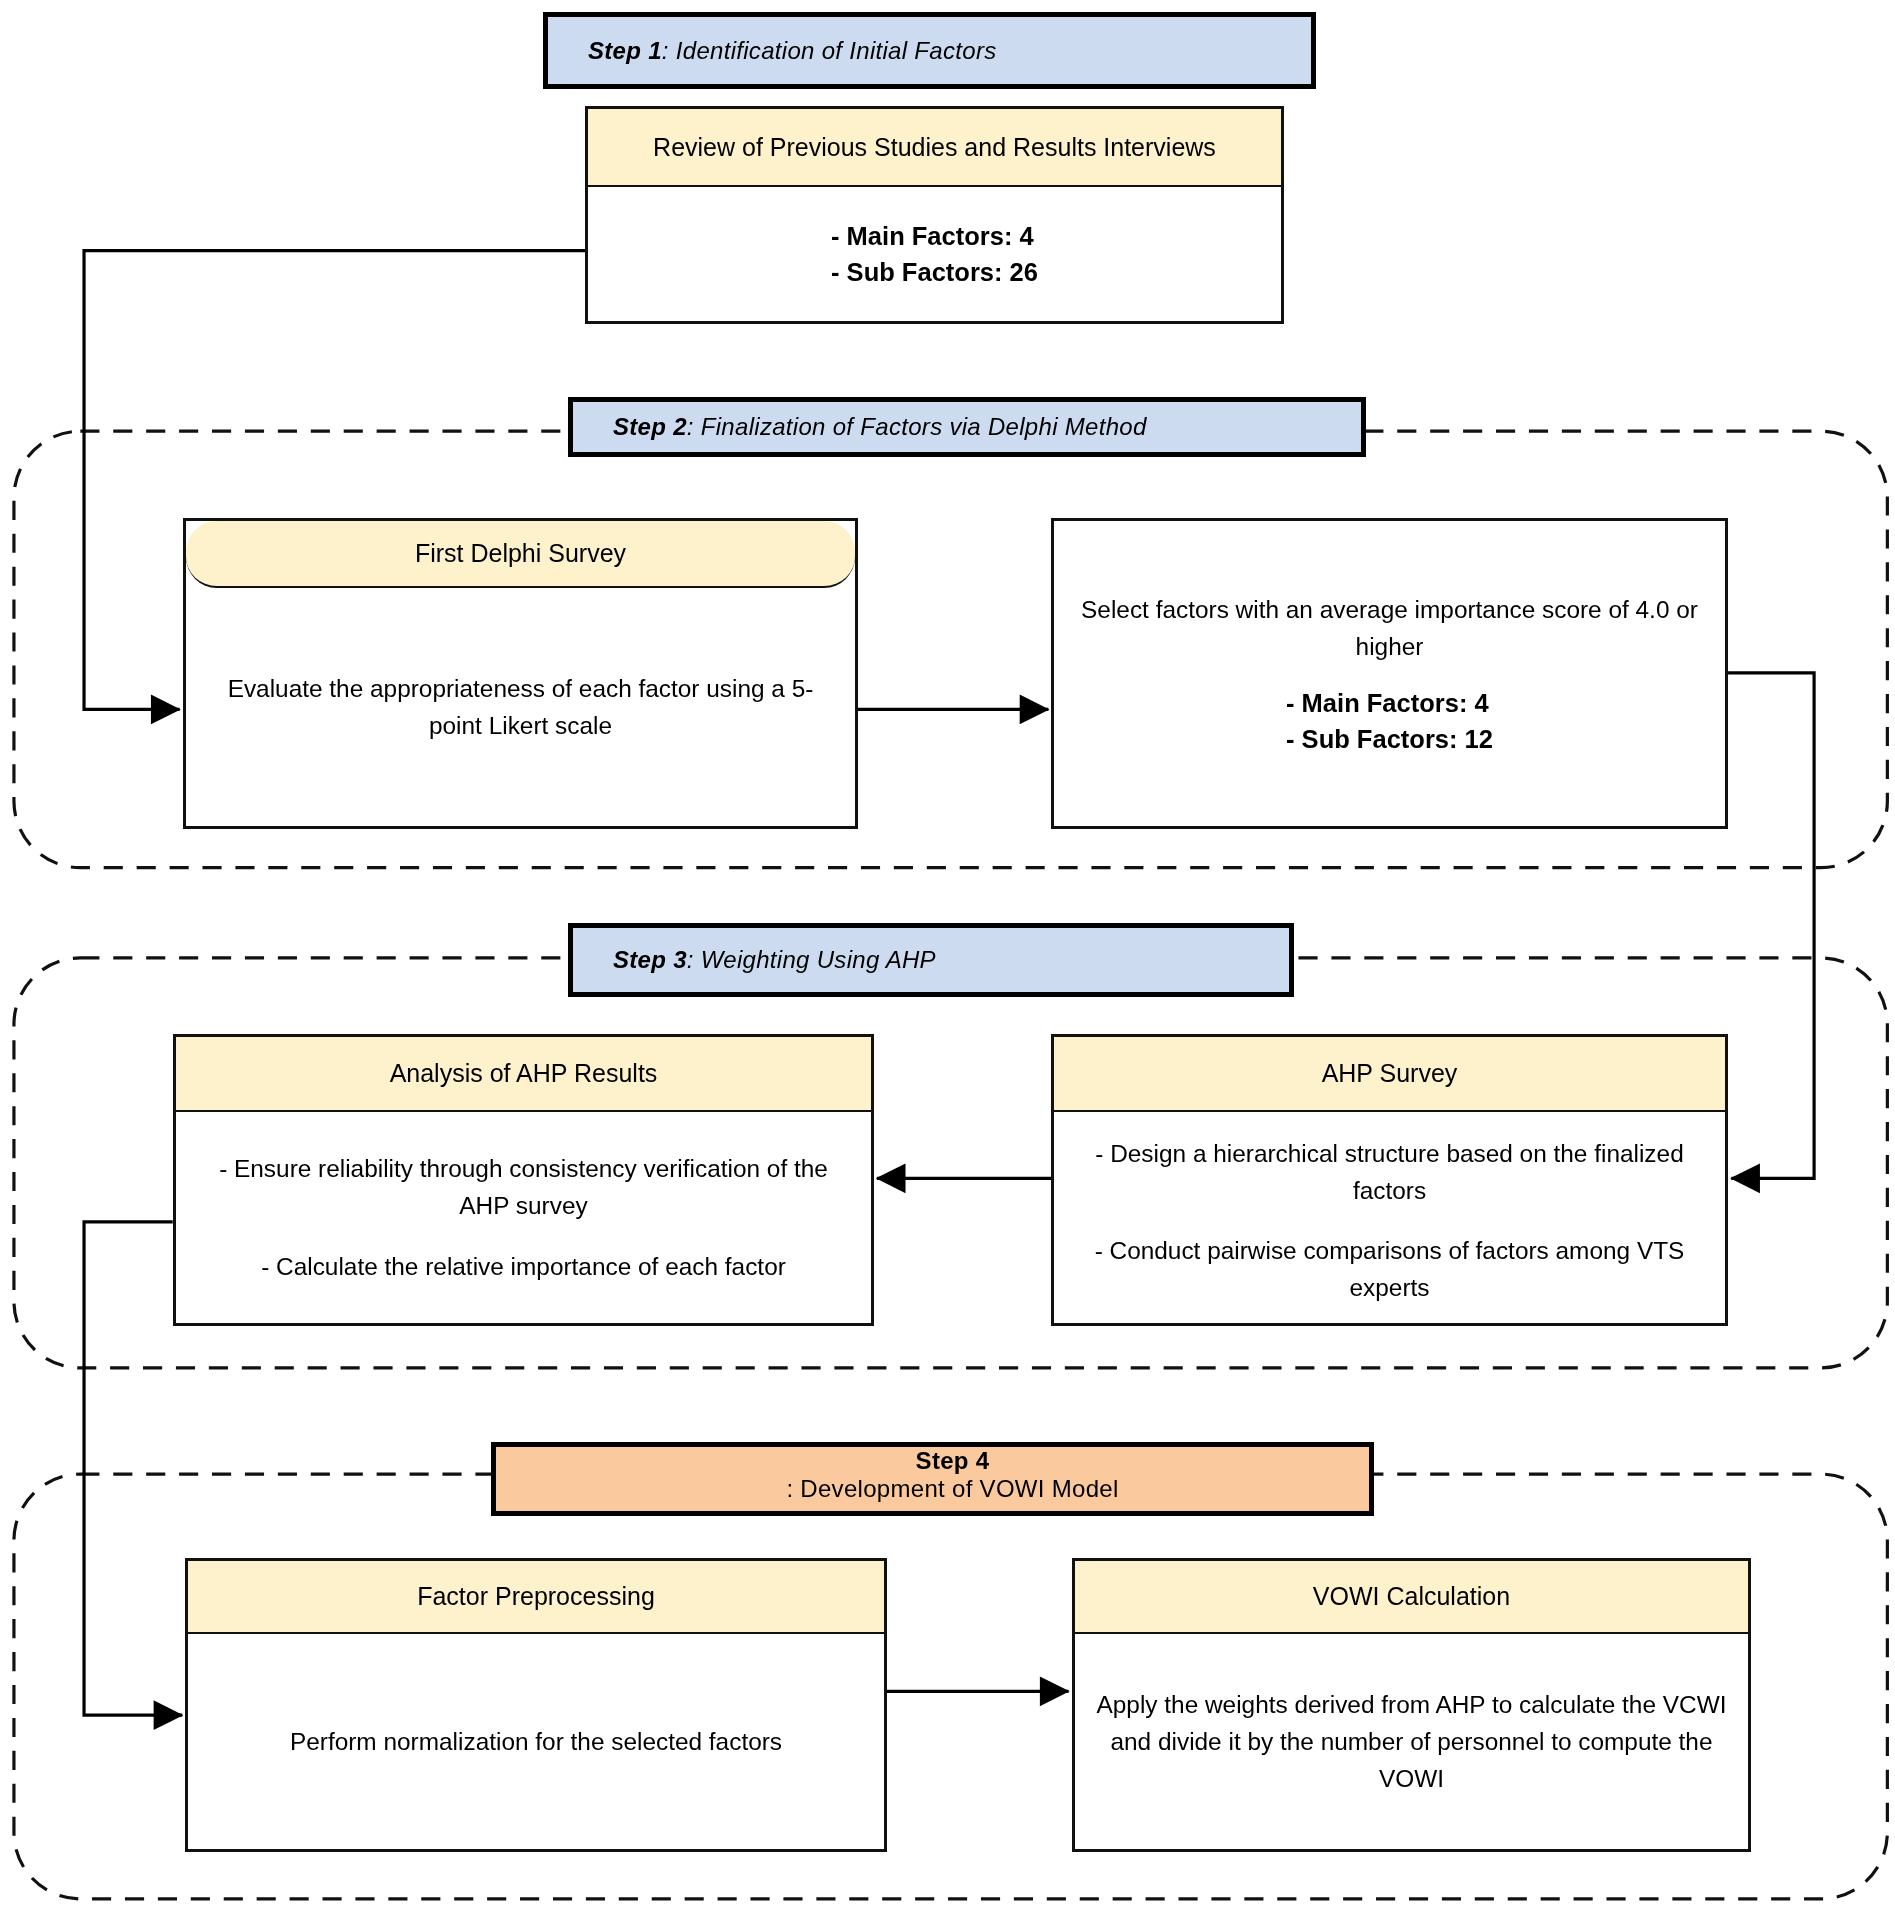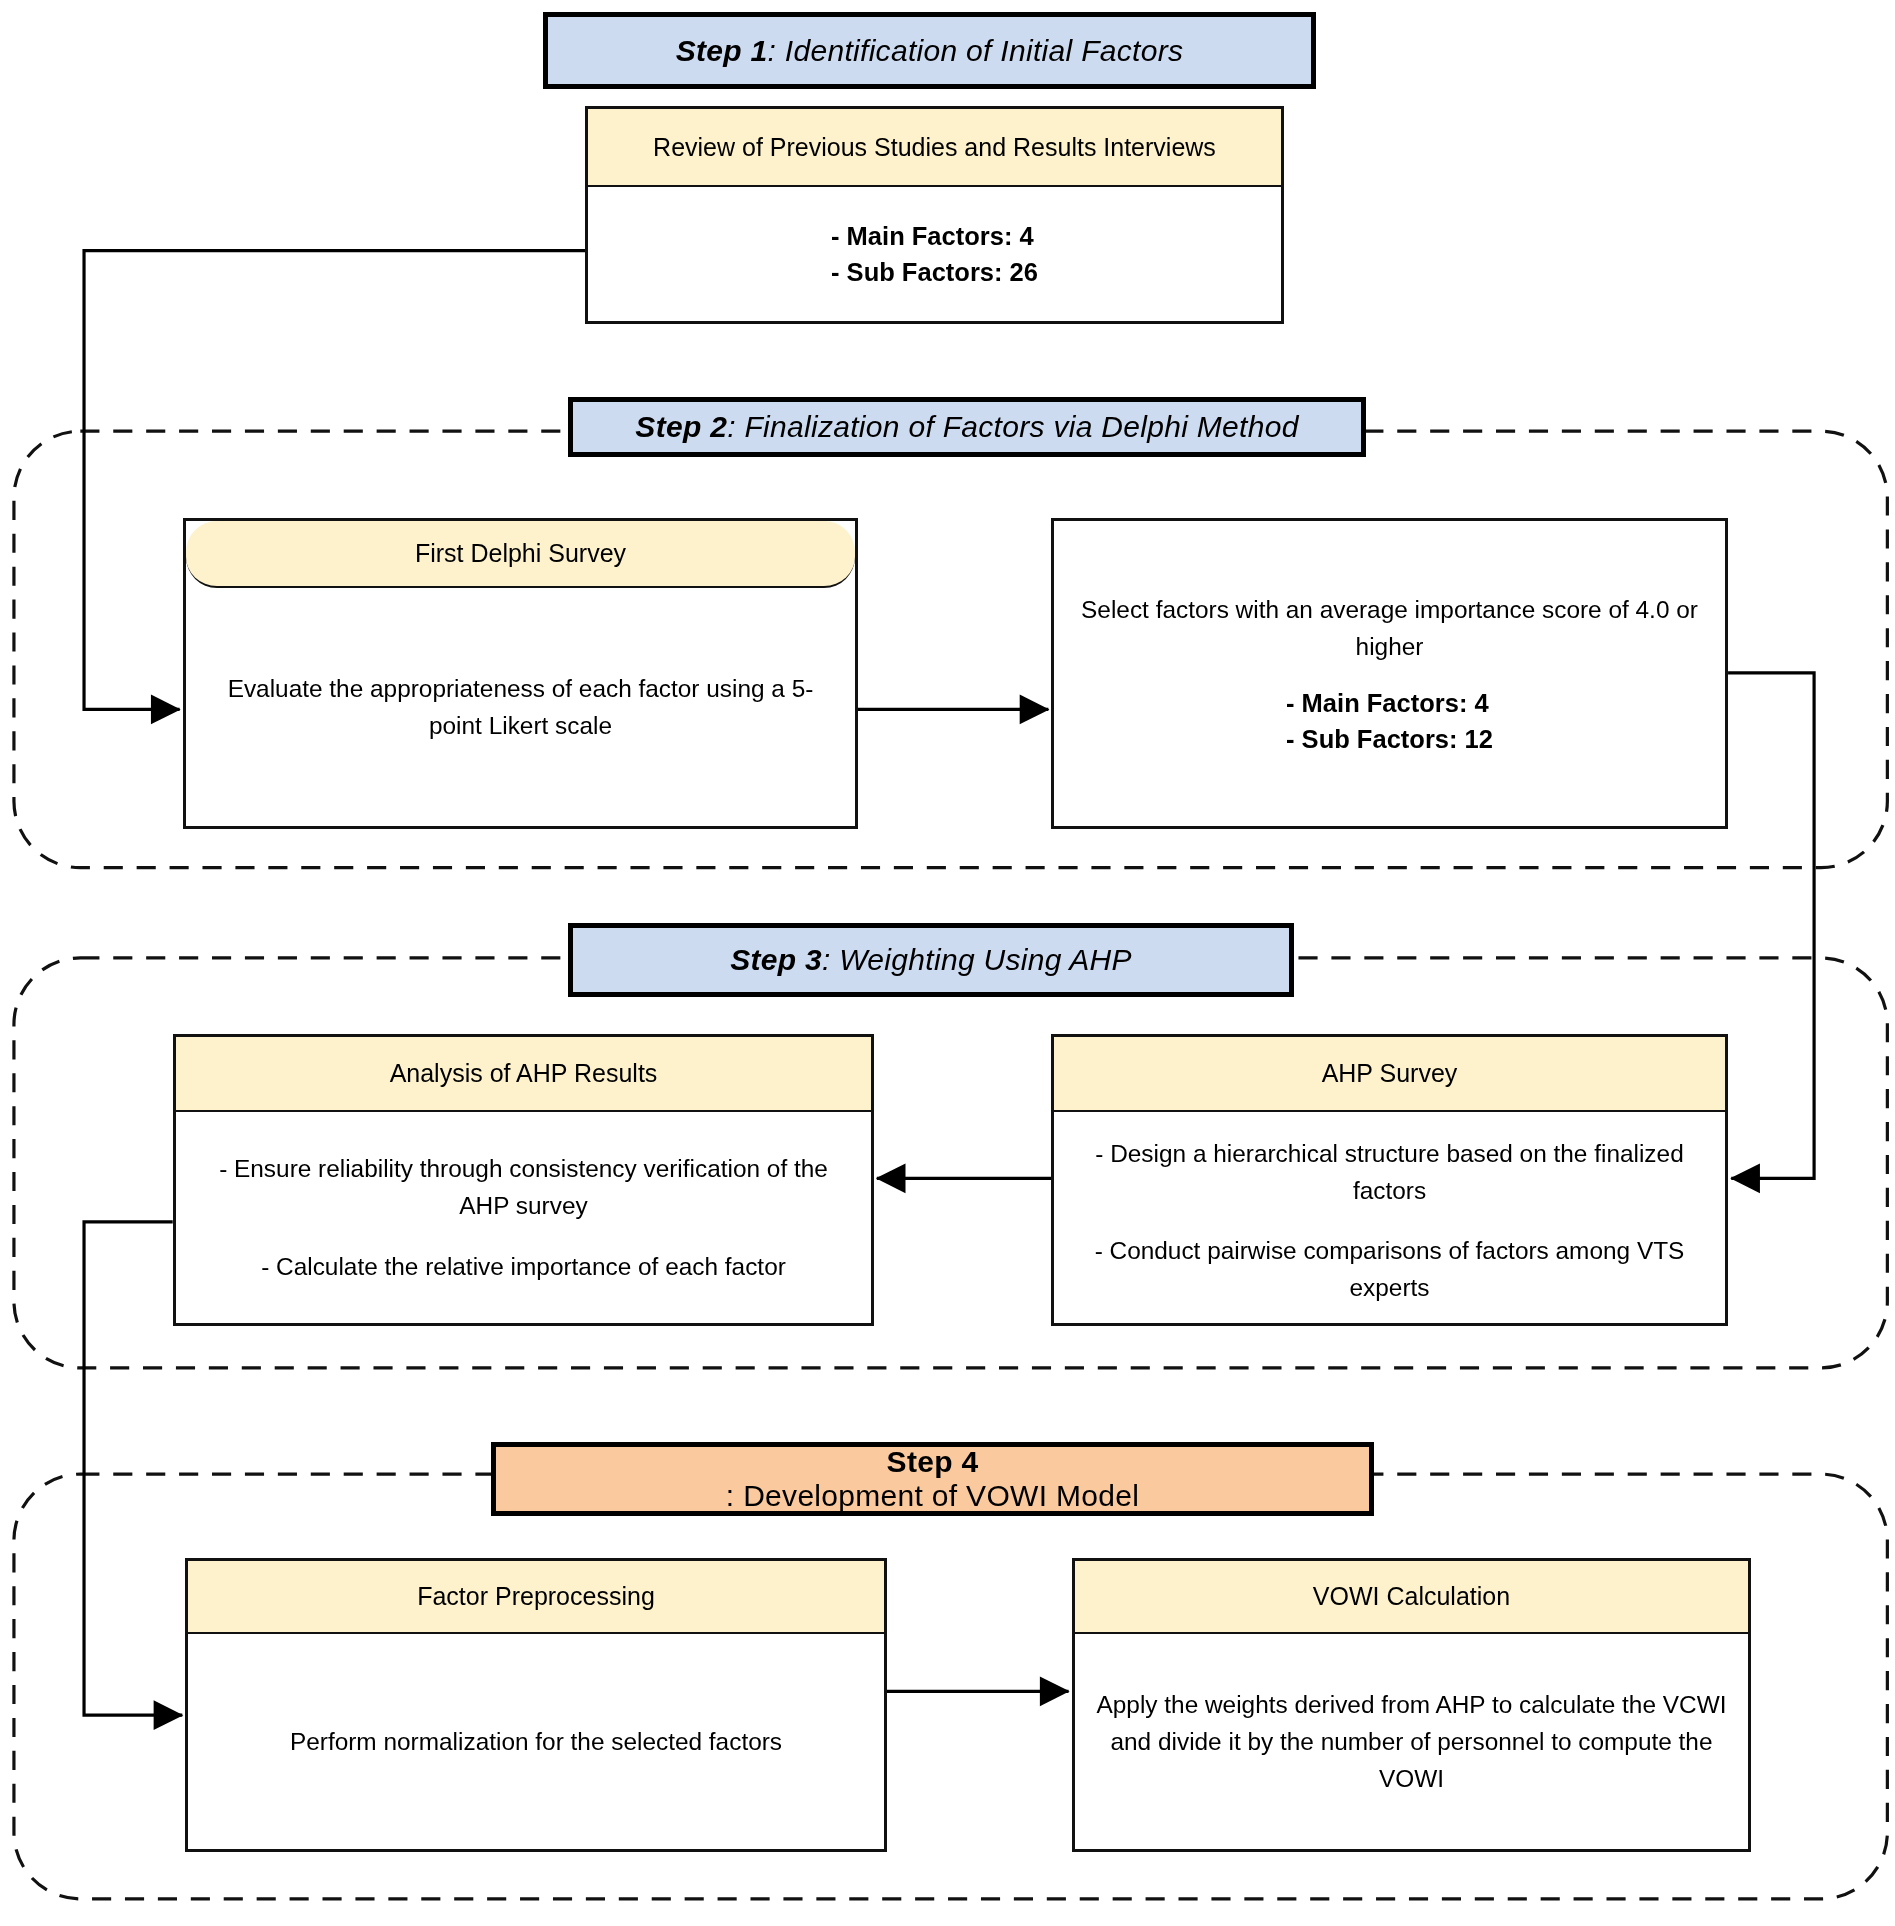--- a/index.html
+++ b/index.html
@@ -12,22 +12,22 @@
   body{
     width:1896px;height:1926px;position:relative;overflow:hidden;
     font-family:"Liberation Sans","DejaVu Sans",sans-serif;color:#000;
   }
   #canvas{position:absolute;left:0;top:0;width:1896px;height:1926px;}
   #overlay{position:absolute;left:0;top:0;z-index:0;}
 
   .step-title{
     position:absolute;z-index:2;box-sizing:border-box;
     border:5.3px solid var(--border);
-    display:flex;align-items:center;justify-content:center;
-    font-size:30px;letter-spacing:0.3px;white-space:pre;
+    display:flex;align-items:center;
+    font-size:24px;letter-spacing:0.3px;white-space:pre;padding-left:40px;
   }
   .step-title.blue{background:var(--step-blue);}
   .step-title.orange{background:var(--step-orange);flex-direction:column;}
   .step-title .step-label{font-weight:bold;}
   .step-title.italic{font-style:italic;}
 
   .panel{
     position:absolute;z-index:2;box-sizing:border-box;
     border:3.2px solid #111;background:#ffffff;
     display:flex;flex-direction:column;

